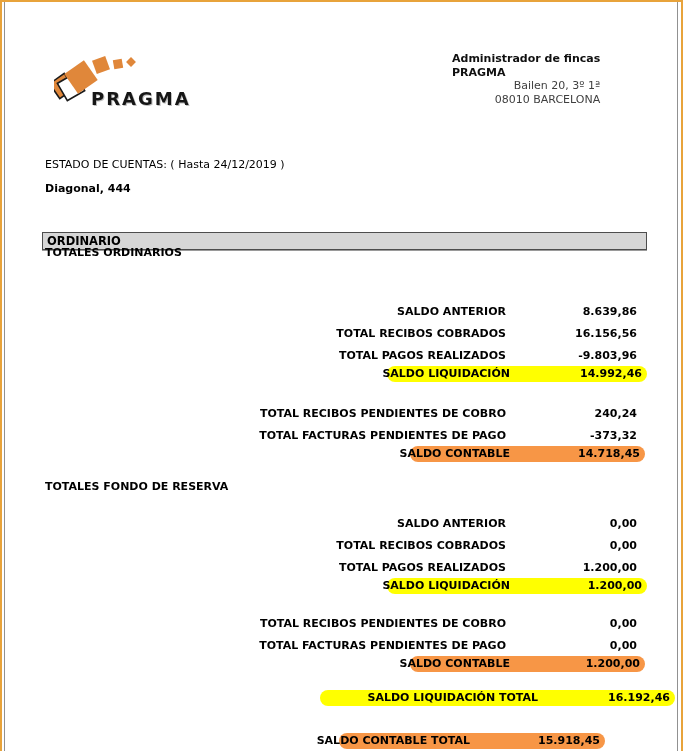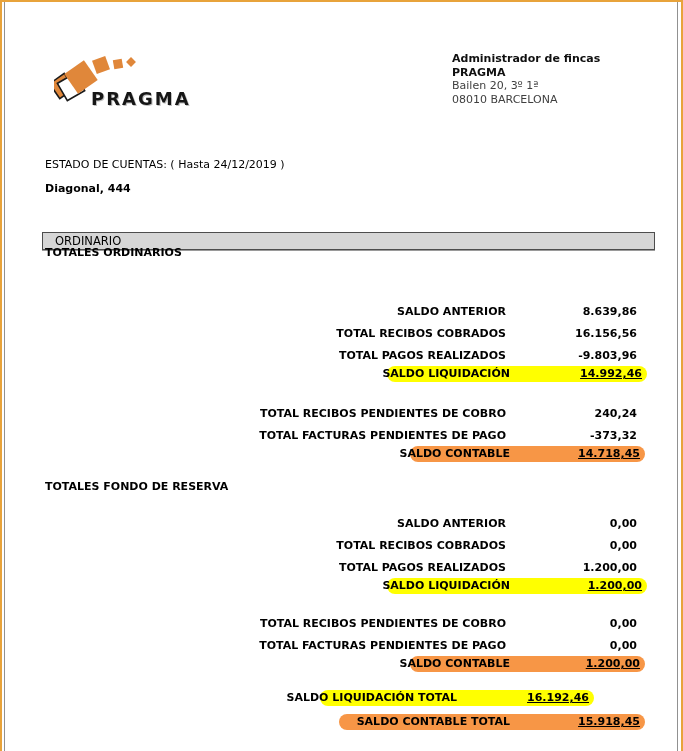--- a/index.html
+++ b/index.html
@@ -25,44 +25,44 @@
   .logo-text {
     position:absolute; left:37px; top:46px;
     font-size:18px; font-weight:bold; letter-spacing:2px;
     color:#161616; text-shadow:1px 1px 0 #c0c0c0;
     white-space:nowrap;
   }
 
   
   .address { position:absolute; left:450px; top:50px; font-size:11px; line-height:13.5px; }
   .address .b { font-weight:bold; color:#101010; }
-  .address .r { color:#3f3f3f; }
+  .address .r { color:#3f3f3f;text-align:right; }
 
   
   .doc-title    { position:absolute; left:43px; top:156px; font-size:11px; font-weight:normal; }
   .doc-subtitle { position:absolute; left:43px; top:180px; font-size:11px; font-weight:bold; }
 
   .section-bar {
     position:absolute; left:40px; top:230px; width:599px; height:16px;
     background:#D6D6D6; border:1px solid #4d4d4d;
     box-shadow:0 1px 0 #9a9a9a;
-    font-size:11.5px; font-weight:normal; line-height:16px; padding-left:12px;
+    font-size:11.5px; font-weight:bold; line-height:16px; padding-left:4px;
   }
 
   .block-title { position:absolute; left:43px; font-size:11px; font-weight:bold; white-space:nowrap; }
 
   
   .row { position:absolute; left:0; right:0; height:16px; line-height:16px;
          font-size:11px; font-weight:bold; }
   .row .lbl { position:absolute; right:175px; white-space:nowrap;text-align:right; }
   .row .val { position:absolute; right:44px; white-space:nowrap; }
 
   .hl { position:absolute; height:16px; line-height:16px; font-size:11px; font-weight:bold;border-radius:8px; }
   .hl .hl-lbl { position:absolute; white-space:nowrap; }
-  .hl .hl-val { position:absolute; right:5px; white-space:nowrap;text-decoration:underline; }
+  .hl .hl-val { position:absolute; right:5px; white-space:nowrap; }
   .hl.yellow { background:#FFFF00; }
   .hl.yellow .hl-lbl { right:137px; }
   .hl.orange { background:#F79646; }
   .hl.orange .hl-lbl { right:135px; }
 </style>
 </head>
 <body>
 
 <div class="page">
   <div class="edge left"></div>
@@ -151,21 +151,21 @@
   </div>
   <div class="row" style="top:636px">
     <span class="lbl">TOTAL FACTURAS PENDIENTES DE PAGO</span>
     <span class="val">0,00</span>
   </div>
   <div class="hl orange" style="top:654px; left:408px; width:235px;">
     <span class="hl-lbl">SALDO CONTABLE</span>
     <span class="hl-val">1.200,00</span>
   </div>
 
-  <div class="hl yellow" style="top:688px; left:318px; width:274px;">
+  <div class="hl yellow" style="top:688px; left:318px; width:355px;">
     <span class="hl-lbl">SALDO LIQUIDACIÓN TOTAL</span>
     <span class="hl-val">16.192,46</span>
   </div>
-  <div class="hl orange" style="top:712px; left:337px; width:306px;">
+  <div class="hl orange" style="top:731px; left:337px; width:266px;">
     <span class="hl-lbl">SALDO CONTABLE TOTAL</span>
     <span class="hl-val">15.918,45</span>
   </div>
 </div>
 
 </body></html>

